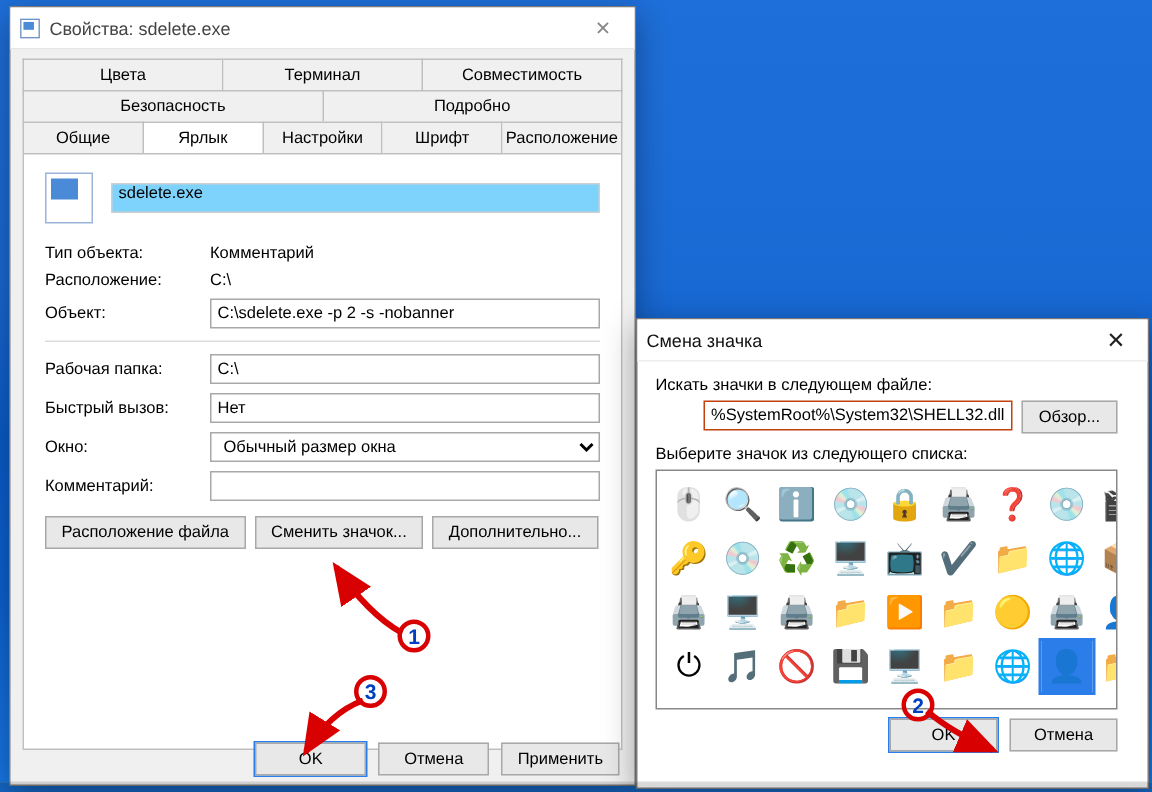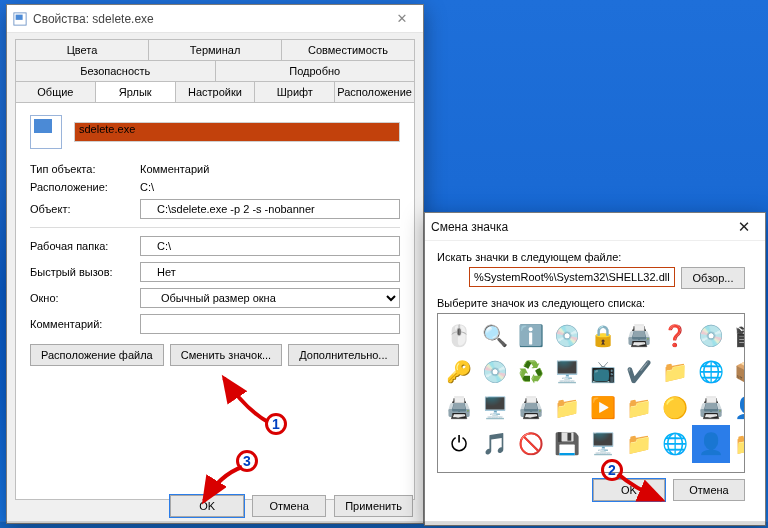--- a/index.html
+++ b/index.html
@@ -70,29 +70,29 @@
   }
 
   .fileRow { display: flex; align-items: center; margin-bottom: 14px; }
   .fileIcon {
     width: 32px; height: 34px; margin-right: 12px;
     background: #fff; border: 1px solid #9ab4da;
     position: relative;
   }
   .fileIcon::after { content: ""; position: absolute; left: 3px; top: 3px; width: 18px; height: 14px; background: #4b8ad6; }
   .fileName {
-    flex: 1 1 auto; border: 1px solid #cfcfcf; background: #c2410c; height: 20px;
+    flex: 1 1 auto; border: 1px solid #cfcfcf; background: #7dd3fc; height: 20px;
     padding: 0 4px;
   }
   .kv { display: flex; align-items: center; margin: 6px 0; }
   .kv label { width: 110px; font-size: 11px; }
   .kv .val { font-size: 11px; }
   .kv input, .kv select {
     flex: 1 1 auto; height: 20px; font: inherit; font-size: 11px;
-    border: 1px solid #a8a8a8; padding: 1px 16px; background: #fff;
+    border: 1px solid #a8a8a8; padding: 1px 4px; background: #fff;
   }
   .sep { border: none; border-top: 1px solid #dcdcdc; margin: 8px 0; }
 
   .btnRow { display: flex; gap: 6px; margin-top: 10px; }
   button.w {
     font: inherit; font-size: 11px;
     height: 22px; padding: 0 10px;
     background: #e8e8e8; border: 1px solid #a8a8a8;
   }
   button.w.wide { min-width: 120px; }

